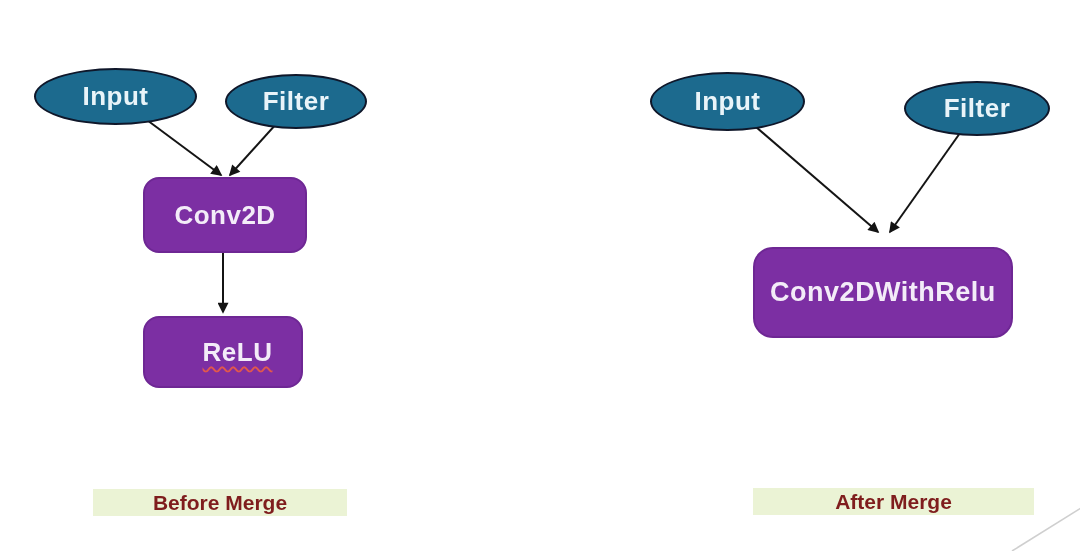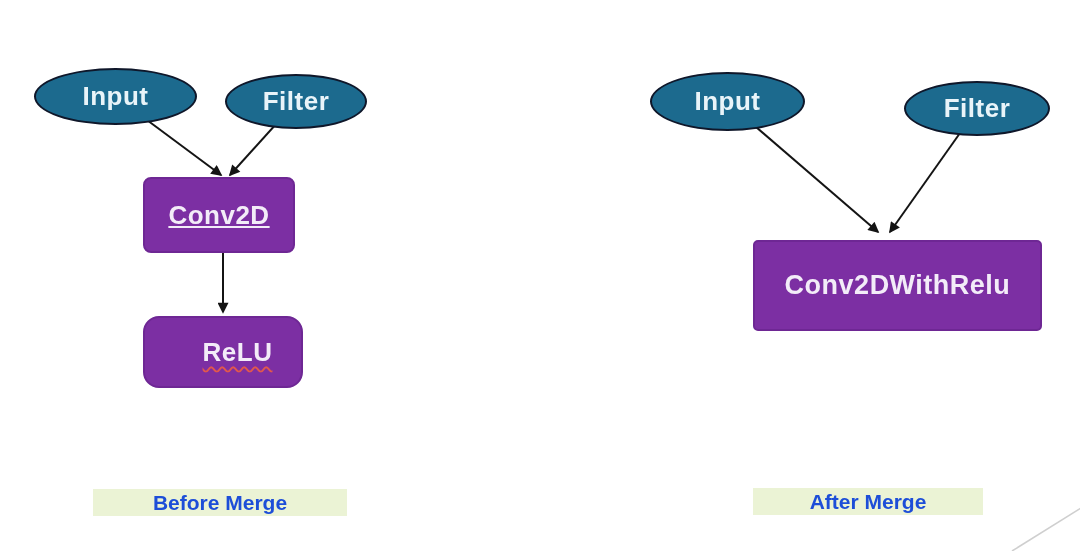--- a/index.html
+++ b/index.html
@@ -38,47 +38,47 @@
   .opbox {
     background: #7c2fa3;
     border: 2px solid #6e2794;
     color: #f3ecf8;
     font-size: 26px;
     font-weight: 600;
     letter-spacing: 0.5px;
   }
   #node-before-input  { left: 34px;  top: 68px;  width: 163px; height: 57px; }
   #node-before-filter { left: 225px; top: 74px;  width: 142px; height: 55px; }
-  #node-before-conv   { left: 143px; top: 177px; width: 152px; height: 76px; border-radius: 8px; text-decoration: underline; }
+  #node-before-conv   { left: 143px; top: 177px; width: 164px; height: 76px; border-radius: 16px; }
   #node-before-relu   { left: 143px; top: 316px; width: 160px; height: 72px; border-radius: 16px; padding-left: 29px; }
   #node-after-input   { left: 650px; top: 72px;  width: 155px; height: 59px; }
   #node-after-filter  { left: 904px; top: 81px;  width: 146px; height: 55px; }
-  #node-after-conv    { left: 753px; top: 240px; width: 289px; height: 91px; border-radius: 5px; font-size: 27px; }
+  #node-after-conv    { left: 753px; top: 247px; width: 260px; height: 91px; border-radius: 20px; font-size: 27px; }
   .relu-text {
     text-decoration-line: underline;
     text-decoration-style: wavy;
     text-decoration-color: #e2574c;
     text-decoration-thickness: 2px;
     text-underline-offset: 5px;
   }
   .caption {
     position: absolute;
     z-index: 2;
     background: #ebf3d5;
-    color: #1d4ed8;
+    color: #7f1d1d;
     font-size: 21px;
     font-weight: 700;
     display: flex;
     align-items: center;
     justify-content: center;
     white-space: nowrap;
     text-align: right;
   }
   #caption-before { left: 93px;  top: 489px; width: 254px; height: 27px; }
-  #caption-after  { left: 753px; top: 488px; width: 230px; height: 27px; }
+  #caption-after  { left: 753px; top: 488px; width: 281px; height: 27px; }
   .watermark {
     position: absolute;
     z-index: 2;
     left: 896px;
     top: 512px;
     width: 180px;
     color: #a6a6a6;
     opacity: 0.85;
     font-size: 20px;
     white-space: nowrap;

